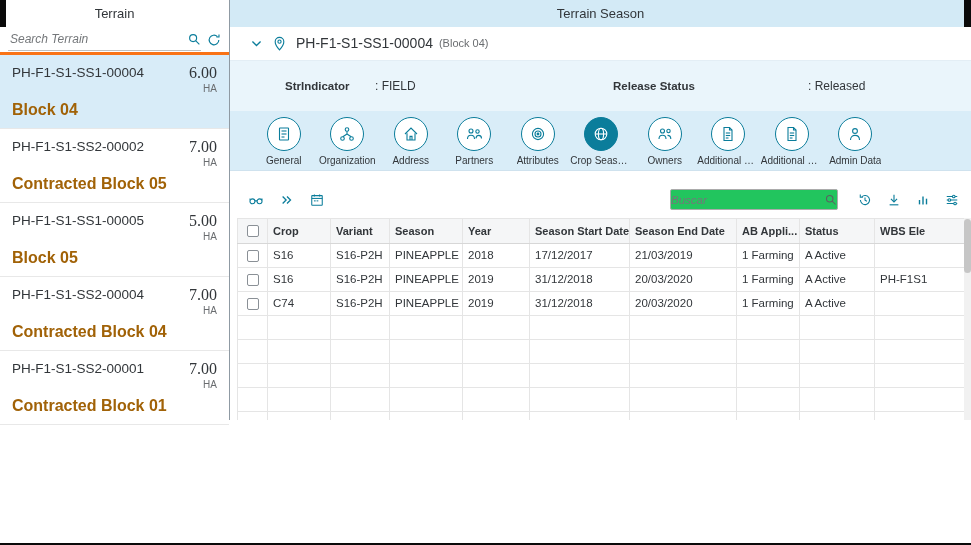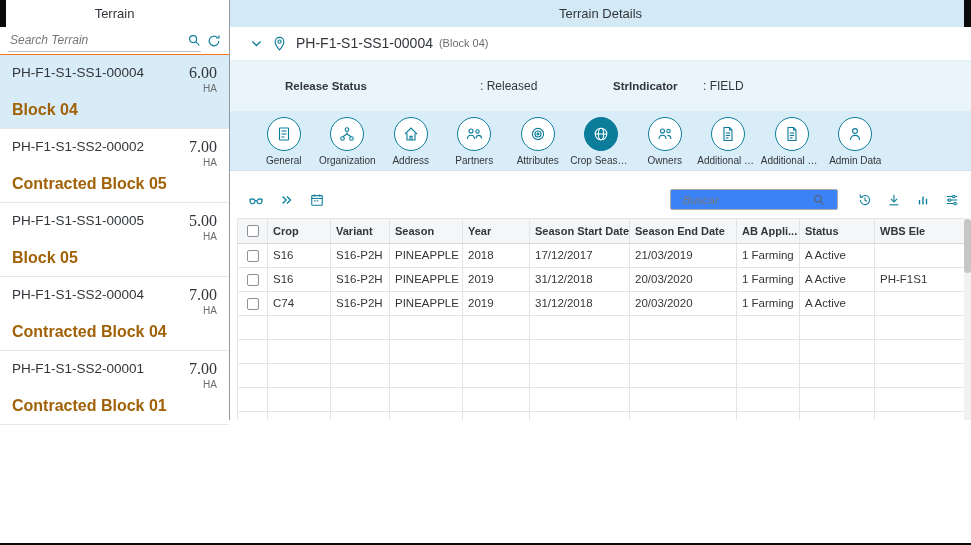--- a/index.html
+++ b/index.html
@@ -12,21 +12,21 @@
   *{box-sizing:border-box;margin:0;padding:0;}
   html,body{width:971px;height:545px;overflow:hidden;background:#fff;
     font-family:"Liberation Sans",sans-serif;color:#32363a;}
   .app{display:flex;width:971px;height:420px;position:relative;}
 
   
   .left-panel{width:230px;flex:0 0 230px;border-right:1px solid #8f9aa3;background:#fff;}
   .panel-header{height:27px;display:flex;align-items:center;justify-content:center;
     font-size:13px;background:#fff;}
   .search-row{height:28px;display:flex;align-items:center;gap:6px;padding:0 8px;
-    border-bottom:1px solid #f97316;}
+    border-bottom:3px solid #f97316;}
   .search-field{flex:1;display:flex;align-items:center;border-bottom:1px solid #bfbfbf;height:22px;}
   .search-field input{flex:1;min-width:0;border:none;outline:none;background:transparent;
     font-family:inherit;font-size:12px;color:#32363a;padding:0 2px;}
   input::placeholder{font-style:italic;color:#74777a;}
   .icon{display:inline-flex;align-items:center;justify-content:center;line-height:0;}
   .accent{color:var(--accent);}
   .dim{color:#5b5f62;}
   .terrain-list{list-style:none;}
   .t-item{height:74px;padding:10px 12px 9px;border-bottom:1px solid #e8e8e8;cursor:pointer;
     display:flex;flex-direction:column;justify-content:space-between;}
@@ -57,22 +57,22 @@
   .circ{width:34px;height:34px;border-radius:50%;border:1px solid var(--accent);background:#fff;
     color:var(--accent);display:flex;align-items:center;justify-content:center;}
   .tab.selected .circ{background:var(--accent);color:#fff;}
   .tlbl{font-size:10px;color:#32363a;margin-top:4px;max-width:62px;white-space:nowrap;
     overflow:hidden;text-overflow:ellipsis;}
 
   .toolbar{height:26px;margin-top:16px;display:flex;align-items:center;padding:0 12px 0 18px;}
   .tb-left{display:flex;align-items:center;gap:16px;}
   .tb-spacer{flex:1;}
   .tbtn{background:none;border:none;color:var(--accent);cursor:pointer;line-height:0;padding:0;}
-  .tb-search{width:168px;height:21px;border:1px solid #ababab;border-radius:2px;background:#3b82f6;
-    display:flex;align-items:center;padding:0 12px;}
+  .tb-search{width:168px;height:21px;border:1px solid #ababab;border-radius:2px;background:#22c55e;
+    display:flex;align-items:center;padding:0 0;}
   .tb-search input{flex:1;min-width:0;border:none;outline:none;background:transparent;
     font-family:inherit;font-size:11.5px;color:#32363a;}
   .tb-right{display:flex;align-items:center;gap:15px;margin-left:20px;}
 
   .tablewrap{position:relative;margin:5px 0 0 7px;height:204px;overflow:hidden;}
   table{border-collapse:collapse;width:100%;table-layout:fixed;}
   th,td{border:1px solid #e5e5e5;overflow:hidden;white-space:nowrap;text-align:left;}
   thead th{background:#f5f6f7;font-size:11px;font-weight:bold;height:25px;padding:0 5px;
     border-bottom:1px solid #d7d7d7;margin-top:28px;}
   td{height:24px;font-size:11.5px;padding:0 5px;color:#32363a;}
@@ -164,47 +164,47 @@
               <span class="t-unit">HA</span>
             </span>
           </div>
           <div class="t-sub">Contracted Block 01</div>
         </li>
       </ul>
   </aside>
 
   <main class="detail-panel">
     <div class="details-header">
-      <span>Terrain Details</span>
+      <span>Terrain Season</span>
     </div>
 
     <div class="object-row">
       <span class="icon accent">
         <svg viewBox="0 0 16 16" width="13" height="13" fill="none" stroke="currentColor" stroke-width="1.6">
             <polyline points="3,5.5 8,10.5 13,5.5"></polyline>
           </svg>
       </span>
       <span class="icon accent">
         <svg viewBox="0 0 16 16" width="15" height="15" fill="none" stroke="currentColor" stroke-width="1.2">
             <path d="M8 1.5c-2.6 0-4.6 2-4.6 4.5C3.4 9.6 8 14.8 8 14.8s4.6-5.2 4.6-8.8c0-2.5-2-4.5-4.6-4.5z"></path>
             <circle cx="8" cy="6" r="1.7"></circle>
           </svg>
       </span>
       <span class="obj-title">PH-F1-S1-SS1-00004</span>
       <span class="obj-suffix">(Block 04)</span>
     </div>
 
     <div class="form-band">
+      <div class="pair">
+        <span class="flbl">StrIndicator</span>
+        <span class="fval">: FIELD</span>
+      </div>
       <div class="pair pair2">
         <span class="flbl">Release Status</span>
         <span class="fval">: Released</span>
-      </div>
-      <div class="pair">
-        <span class="flbl">StrIndicator</span>
-        <span class="fval">: FIELD</span>
       </div>
     </div>
 
     <nav class="tabbar" id="tabbar">
         <div class="tab">
           <span class="circ">
             <svg viewBox="0 0 18 18" width="18" height="18" fill="none" stroke="currentColor" stroke-width="1.1">
               <rect x="4.5" y="3" width="9" height="12" rx="0.5"></rect>
               <line x1="6.5" y1="6" x2="11.5" y2="6"></line>
               <line x1="6.5" y1="9" x2="11.5" y2="9"></line>

